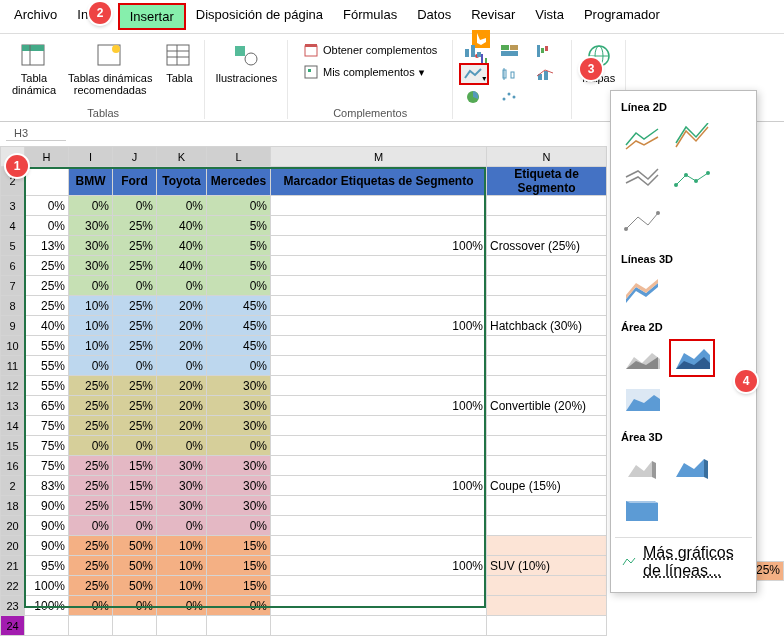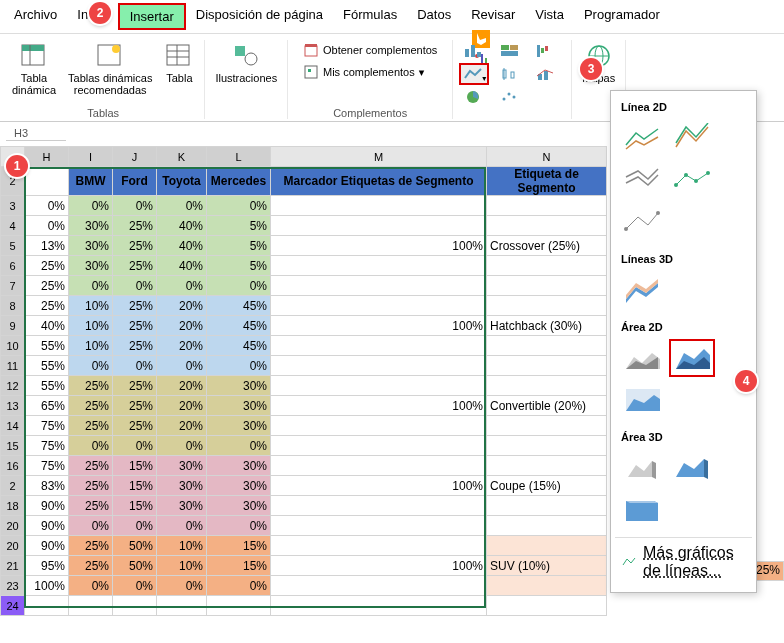--- a/index.html
+++ b/index.html
@@ -23,21 +23,21 @@
 .chart-icon { width: 30px; height: 22px; border: 1px solid transparent; cursor: pointer; display: flex; align-items: center; justify-content: center; position: relative; }
 .chart-icon.highlighted { border: 2px solid #d00; background: #eee; }
 
 .namebox-row { padding: 4px 6px; font-size: 11px; color: #555; height: 24px; }
 
 .sheet { position: relative; }
 table.grid { border-collapse: collapse; }
 table.grid th, table.grid td { border: 1px solid #d4d4d4; font-size: 12px; padding: 0 3px; height: 20px; }
 table.grid th.colhdr { background: #e6e6e6; width: 38px; font-weight: normal; text-align: center; font-size: 11px; }
 table.grid th.colhdr.sel { background: #d0d0d0; }
-table.grid th.rowhdr { background: #8b5cf6; width: 24px; font-weight: normal; text-align: center; font-size: 11px; }
+table.grid th.rowhdr { background: #a21caf; width: 24px; font-weight: normal; text-align: center; font-size: 11px; }
 table.grid th.rowhdr.sel { background: #d0d0d0; }
 table.grid th.corner { background: #e6e6e6; width: 24px; }
 table.grid td { text-align: right; background: #fff; }
 table.grid td.hdr { background: #4472c4; color: #000000; font-weight: bold; text-align: center; }
 table.grid td.left { text-align: left; }
 table.grid td.g1 { background: #c6e0b4; }
 table.grid td.g2 { background: #bdd7ee; }
 table.grid td.g3 { background: #d6cf9a; }
 table.grid td.g4 { background: #e4b8c4; }
 table.grid td.g5 { background: #f4b084; }
@@ -454,20 +454,30 @@
           <th class="rowhdr sel">21</th>
           <td>95%</td>
           <td class="g5">25%</td>
           <td class="g5">50%</td>
           <td class="g5">10%</td>
           <td class="g5">15%</td>
           <td>100%</td>
           <td class="left g5row">SUV (10%)</td>
         </tr>
         <tr>
+          <th class="rowhdr sel">22</th>
+          <td>100%</td>
+          <td class="g5">25%</td>
+          <td class="g5">50%</td>
+          <td class="g5">10%</td>
+          <td class="g5">15%</td>
+          <td></td>
+          <td class="left g5row"></td>
+        </tr>
+        <tr>
           <th class="rowhdr sel">23</th>
           <td>100%</td>
           <td class="g5">0%</td>
           <td class="g5">0%</td>
           <td class="g5">0%</td>
           <td class="g5">0%</td>
           <td></td>
           <td class="left g5row"></td>
         </tr>
         <tr>

